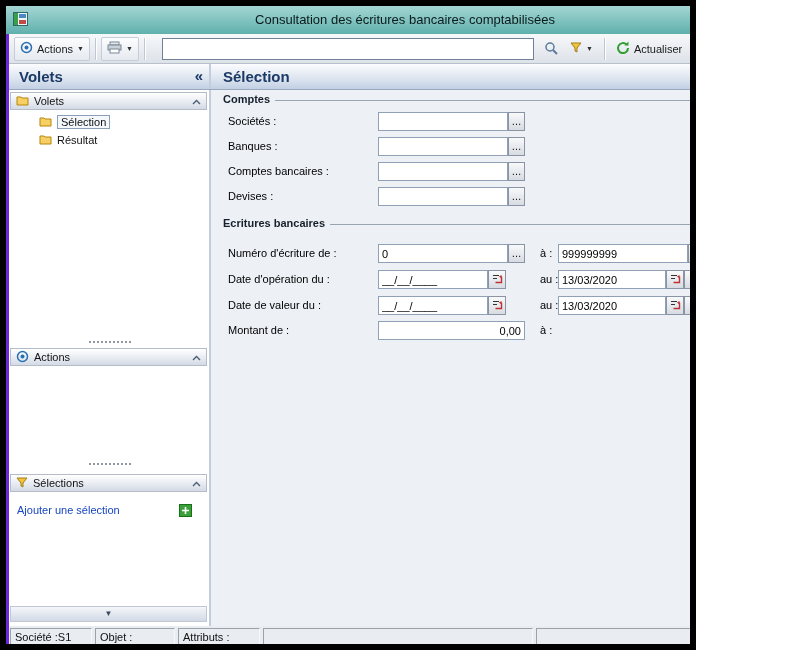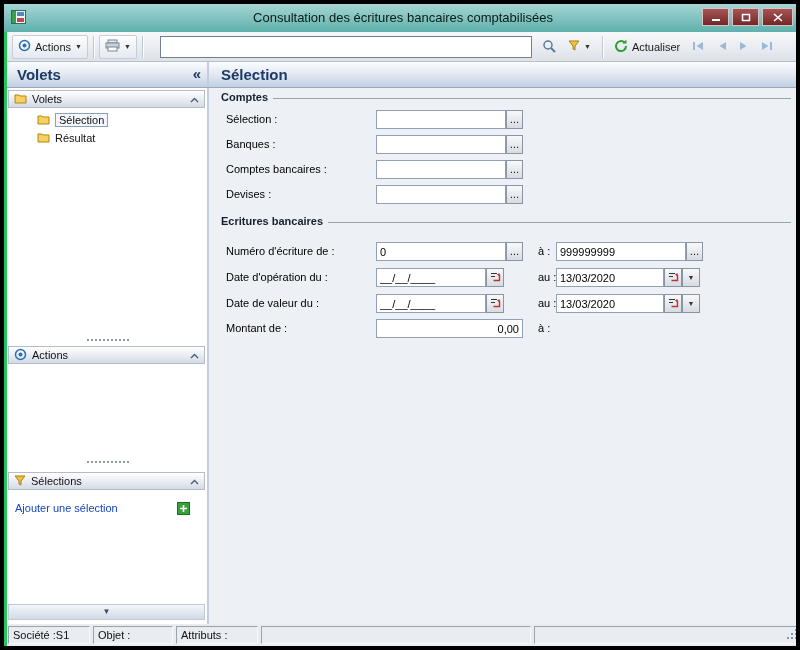--- a/index.html
+++ b/index.html
@@ -1,18 +1,18 @@
 <!DOCTYPE html>
 <html><head>
 <meta charset="utf-8">
 <style>
   * { margin:0; padding:0; box-sizing:border-box; }
   html,body { width:800px; height:650px; }
   body { font-family:"Liberation Sans", sans-serif; background:#fff; }
-  .window { position:relative; width:800px; height:650px; background:#22c55e; border:4px solid #000000; overflow:hidden; }
+  .window { position:relative; width:696px; height:650px; background:#6d28d9; border:6px solid #000000; overflow:hidden; }
 
   
   .titlebar { position:absolute; left:0; top:0; width:798px; height:28px;
     background:linear-gradient(to bottom,#a4d6d4,#5fb0ac); }
   .title { position:absolute; left:0; right:0; top:6px; text-align:center; font-size:13px; color:#0a1a1a; }
   .app-icon { position:absolute; left:7px; top:6px; display:inline-flex; }
   .winbtns { position:absolute; right:9px; top:4px; display:flex; gap:3px; }
   .winbtn { width:27px; height:18px; background:linear-gradient(to bottom,#a65555,#732626);
     border:1px solid #d8c4c4; display:flex; align-items:center; justify-content:center; }
   .winbtn.close { width:31px; }
@@ -249,21 +249,21 @@
   </div>
   <div class="vsplit"></div>
 
   <div class="panel-main">
 
     <div class="group-head" style="top:3px">
       <span class="group-title">Comptes</span>
       <span class="hline"></span>
     </div>
 
-    <label class="flabel" style="top:25px">Sélection :</label>
+    <label class="flabel" style="top:25px">Sociétés :</label>
     <input class="fin" style="left: 167px; top: 22px; width: 130px;" value="">
     <button class="browse" style="left:297px;top:22px">…</button>
 
     <label class="flabel" style="top:50px">Banques :</label>
     <input class="fin" style="left: 167px; top: 47px; width: 130px;" value="">
     <button class="browse" style="left:297px;top:47px">…</button>
 
     <label class="flabel" style="top:75px">Comptes bancaires :</label>
     <input class="fin" style="left: 167px; top: 72px; width: 130px;" value="">
     <button class="browse" style="left:297px;top:72px">…</button>

